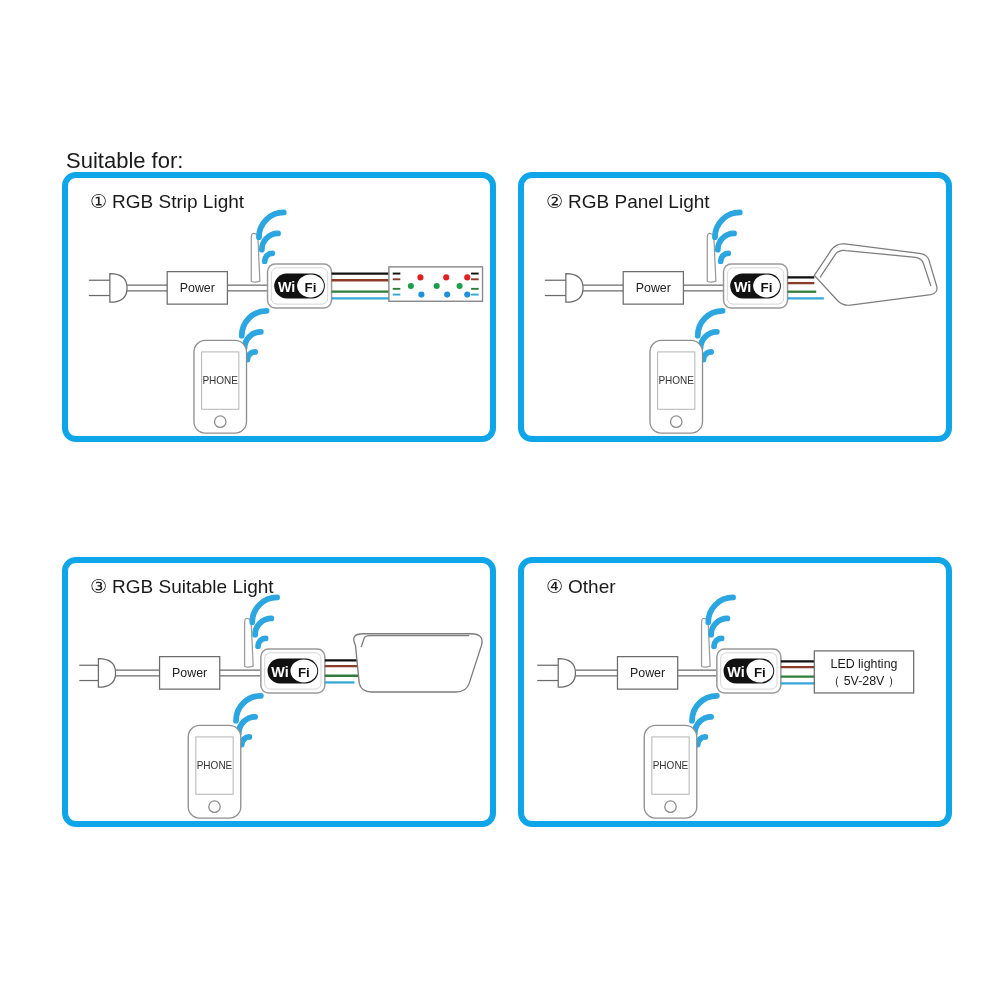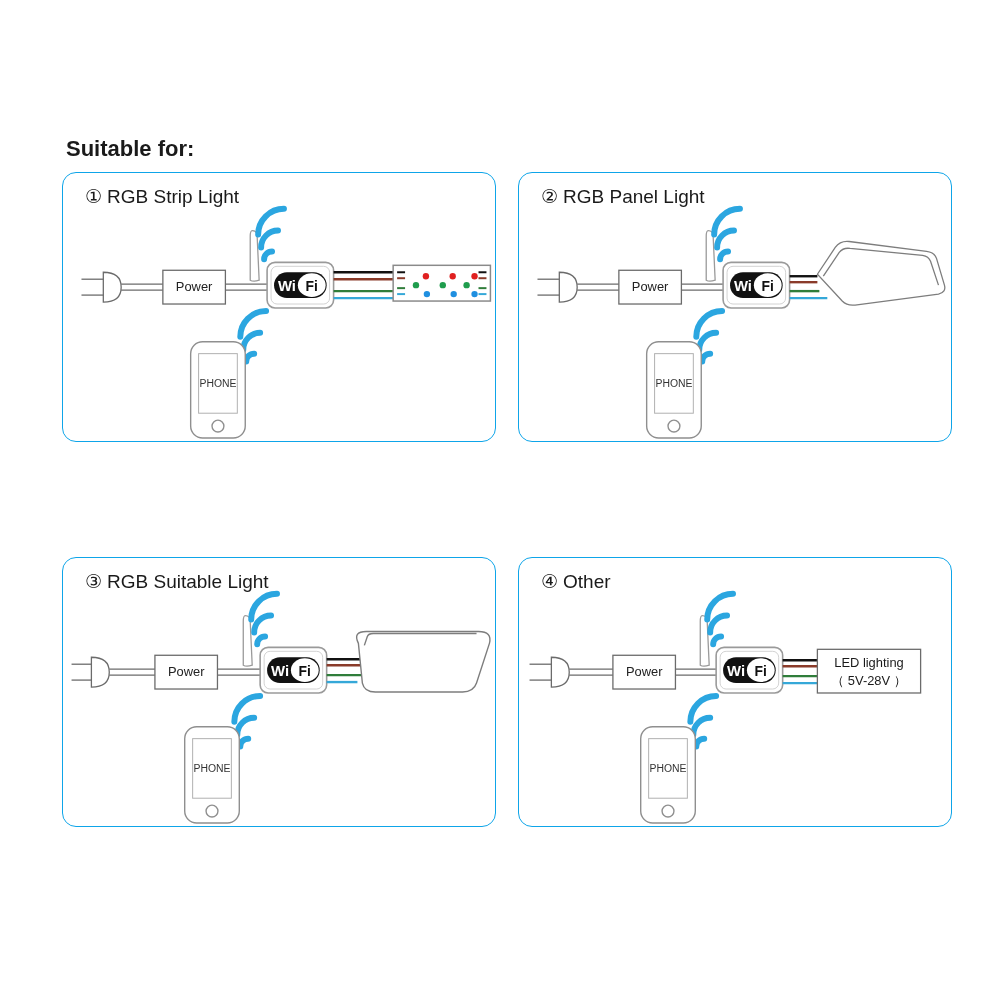--- a/index.html
+++ b/index.html
@@ -11,26 +11,26 @@
   .root{position:absolute;inset:0;}
 
   
   .title{
     position:absolute;left:0;top:52px;width:1000px;text-align:center;
     font-size:31px;letter-spacing:1.2px;color:#2c86c4;font-weight:400;
   }
 
   
   .suitable{
-    position:absolute;left:66px;top:136px;font-size:22px;color:#1a1a1a;font-weight:700;
+    position:absolute;left:66px;top:148px;font-size:22px;color:#1a1a1a;font-weight:400;
   }
 
   
   .panel{
-    position:absolute;border:1px solid #0ea5e9;border-radius:14px;background:#fff;
+    position:absolute;border:6px solid #0ea5e9;border-radius:14px;background:#fff;
     box-sizing:border-box;
   }
   #panel-1{left:62px;top:172px;width:434px;height:270px;}
   #panel-2{left:518px;top:172px;width:434px;height:270px;}
   #panel-3{left:62px;top:557px;width:434px;height:270px;}
   #panel-4{left:518px;top:557px;width:434px;height:270px;padding-left:48px;}
 
   .panel-title{
     position:absolute;left:22px;top:12px;font-size:19px;color:#1a1a1a;
     white-space:nowrap;

